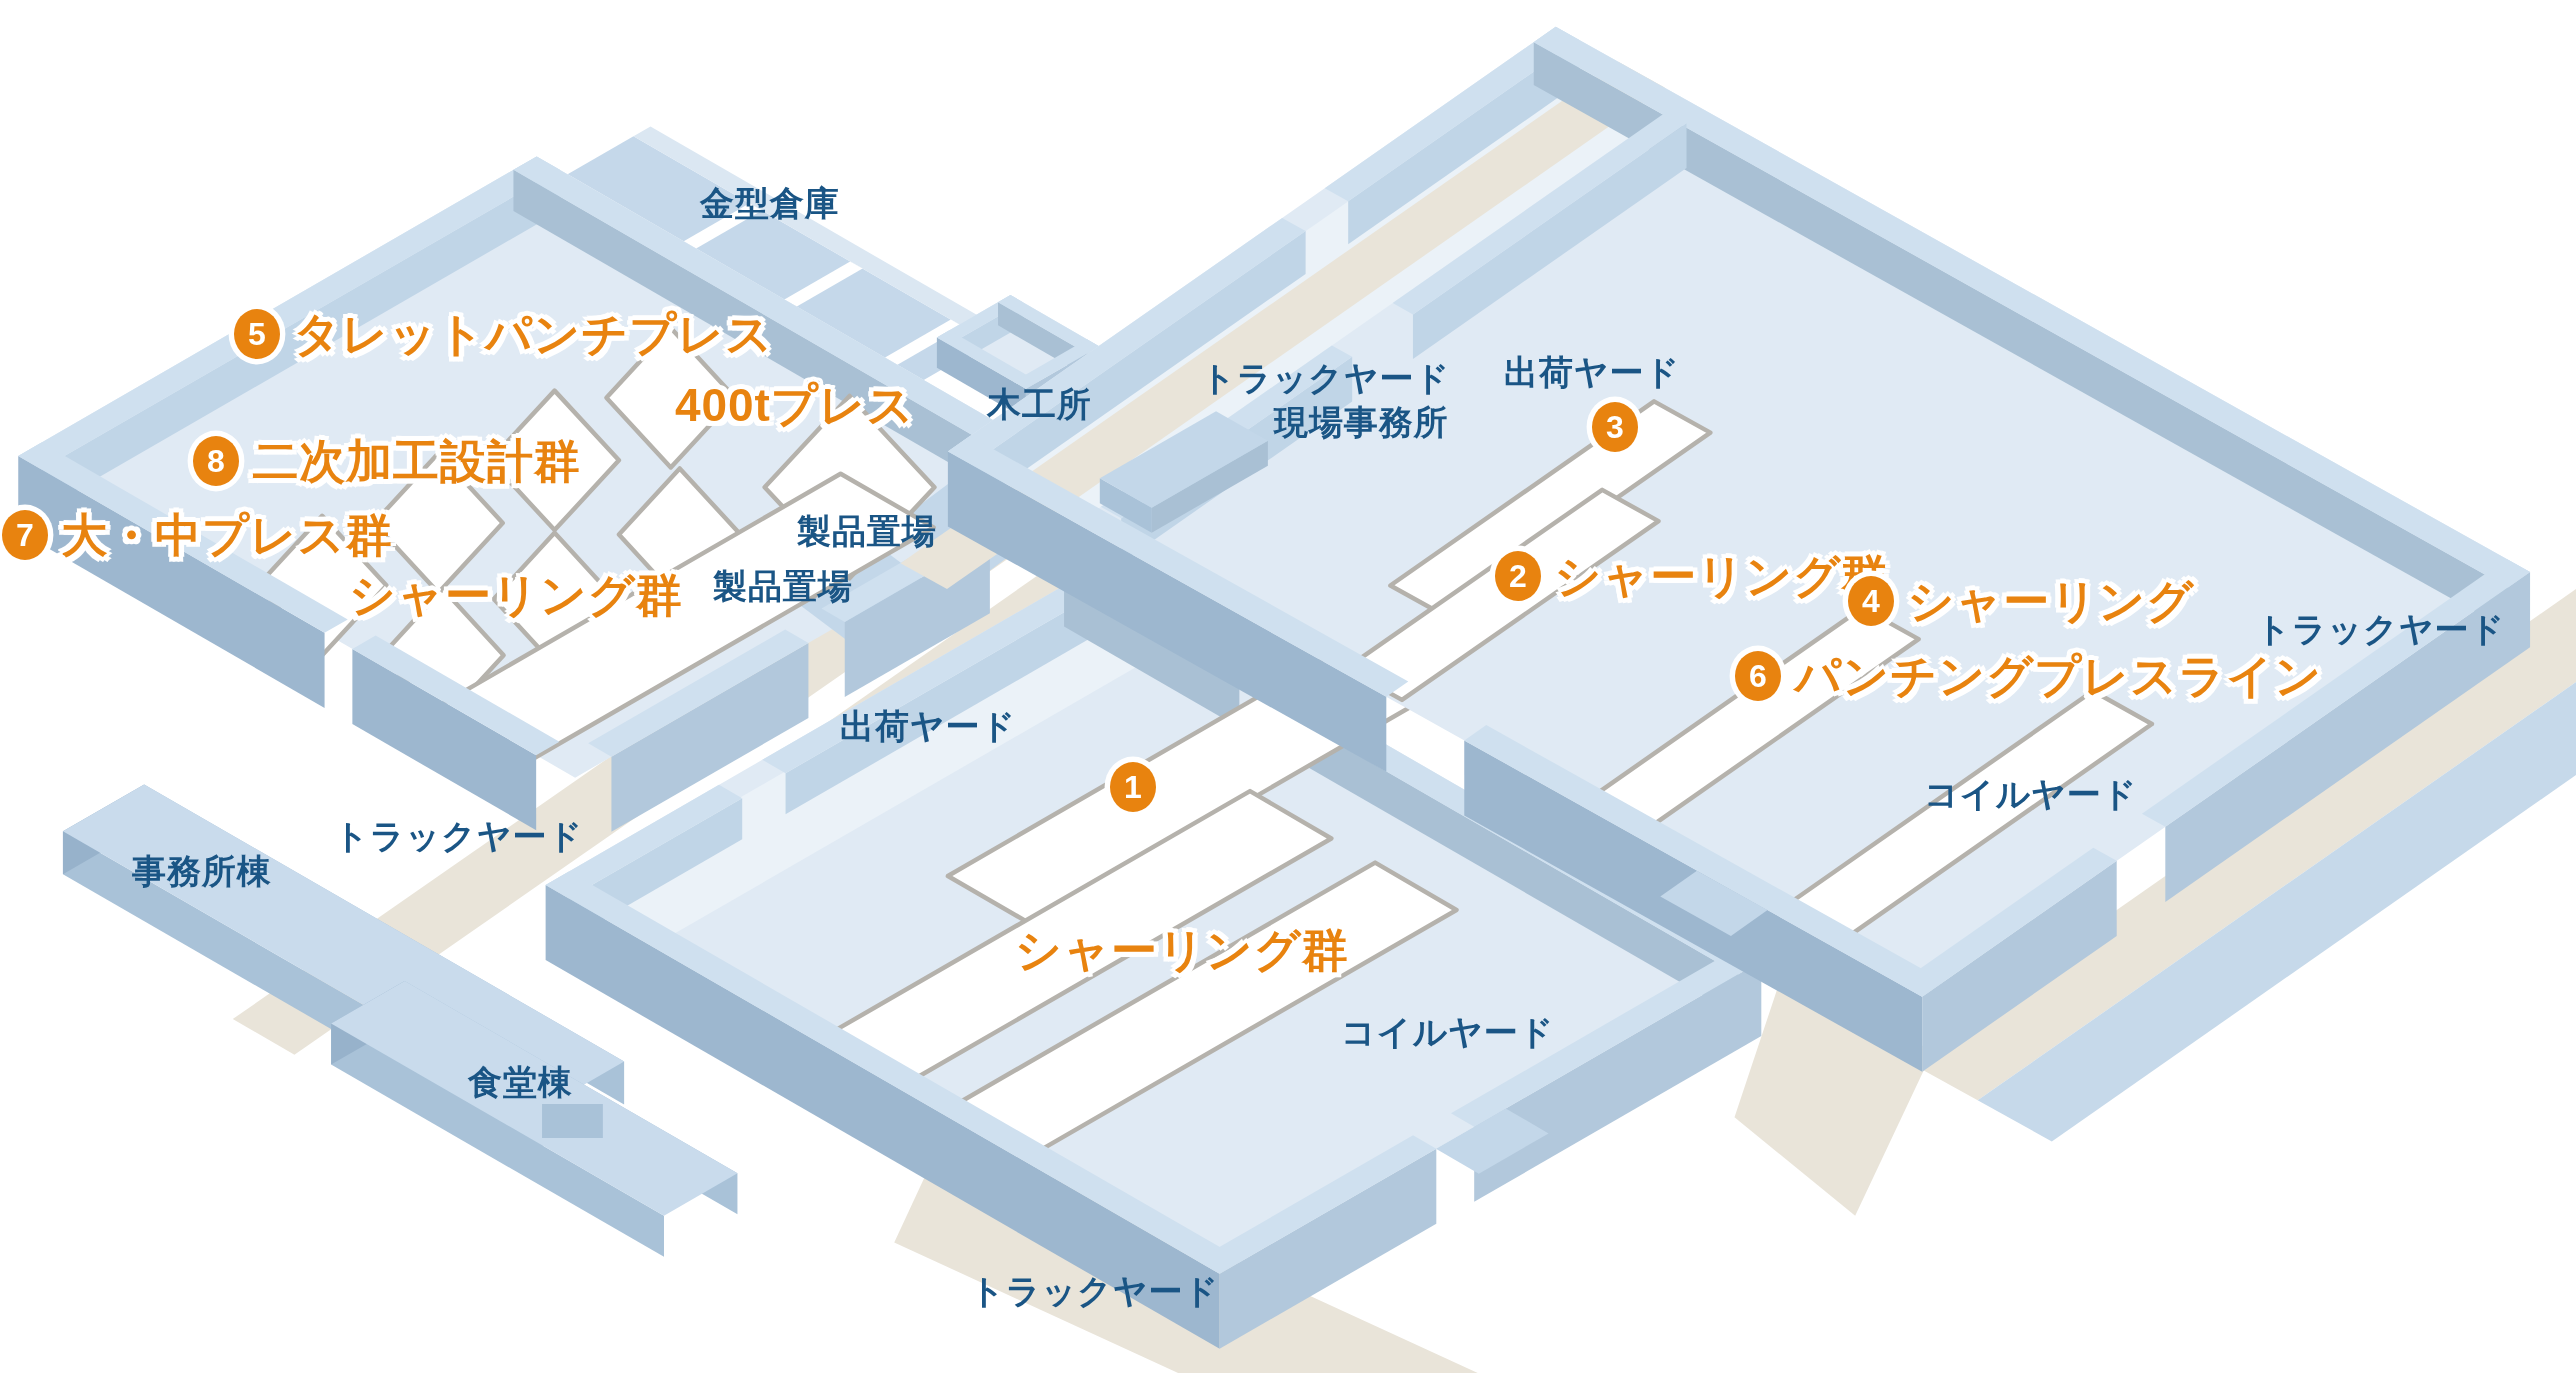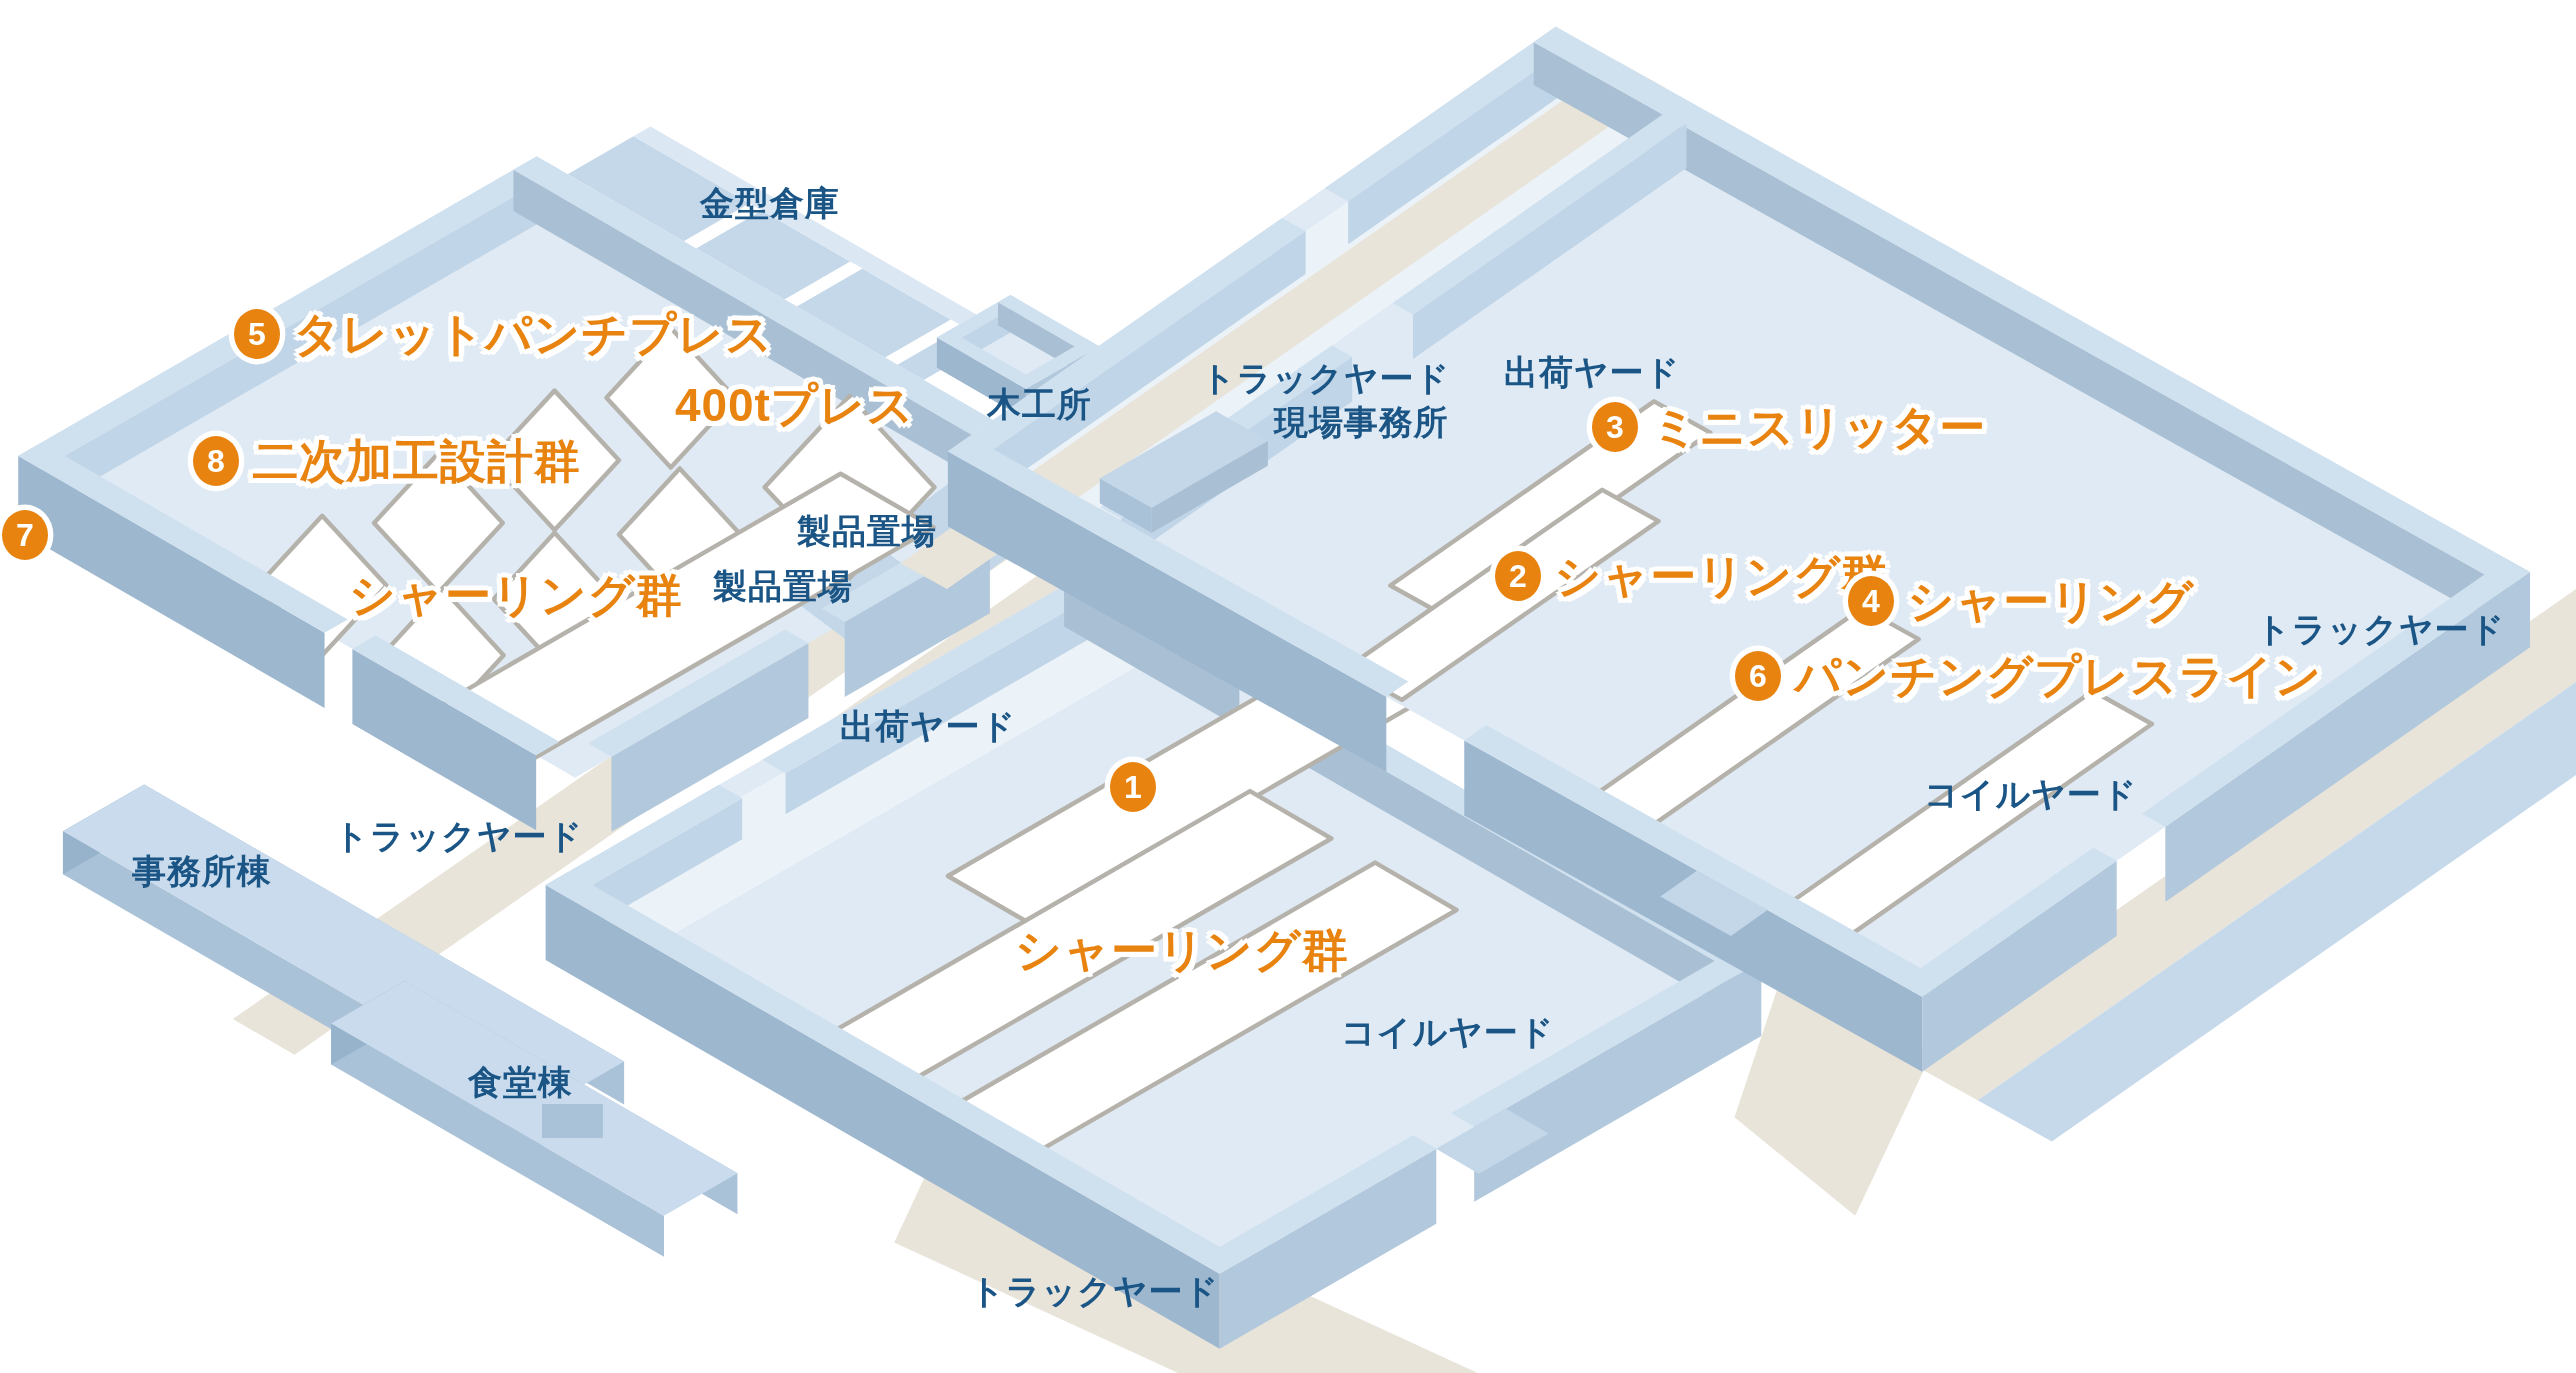--- a/index.html
+++ b/index.html
@@ -168,35 +168,35 @@
 
   <div class="lbl machine" style="left:1110px;top:787px">
     <span class="badge">1</span>
   </div>
   <div class="lbl machine" style="left:1495px;top:576px">
     <span class="badge">2</span>
     <span class="orange-text">シャーリング群</span>
   </div>
   <div class="lbl machine" style="left:1592px;top:427px">
     <span class="badge">3</span>
-    <span class="orange-text">ミニスリッター</span>
   </div>
   <div class="lbl machine" style="left:1848px;top:601px">
     <span class="badge">4</span>
     <span class="orange-text">シャーリング</span>
   </div>
   <div class="lbl machine" style="left:234px;top:334px">
     <span class="badge">5</span>
     <span class="orange-text">タレットパンチプレス</span>
   </div>
   <div class="lbl machine" style="left:1735px;top:676px">
     <span class="badge">6</span>
     <span class="orange-text">パンチングプレスライン</span>
   </div>
   <div class="lbl machine" style="left:1.8px;top:535px">
     <span class="badge">7</span>
+    <span class="orange-text">大・中プレス群</span>
   </div>
   <div class="lbl machine" style="left:193px;top:461px">
     <span class="badge">8</span>
     <span class="orange-text">二次加工設計群</span>
   </div>
 </div>
 
 
 </body></html>

